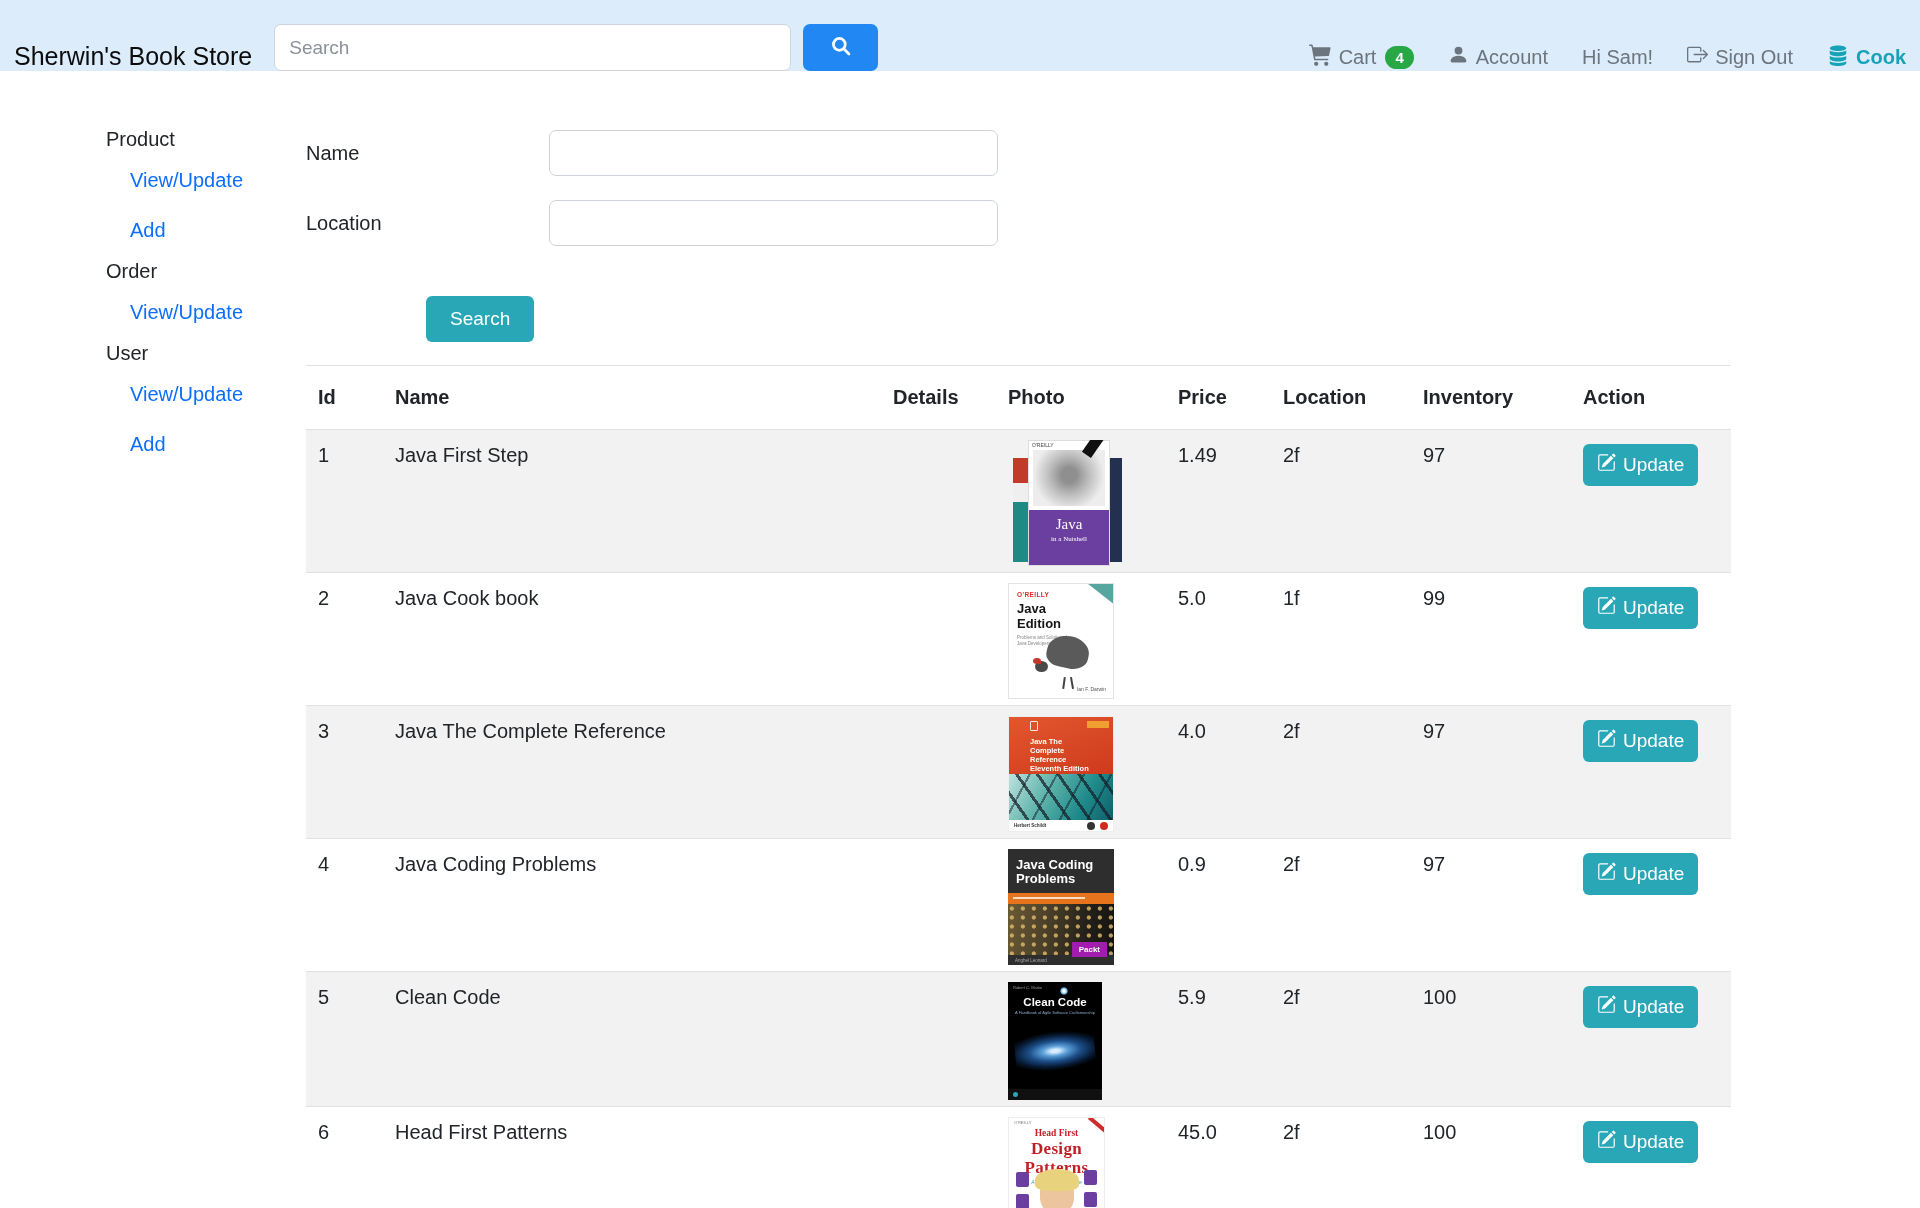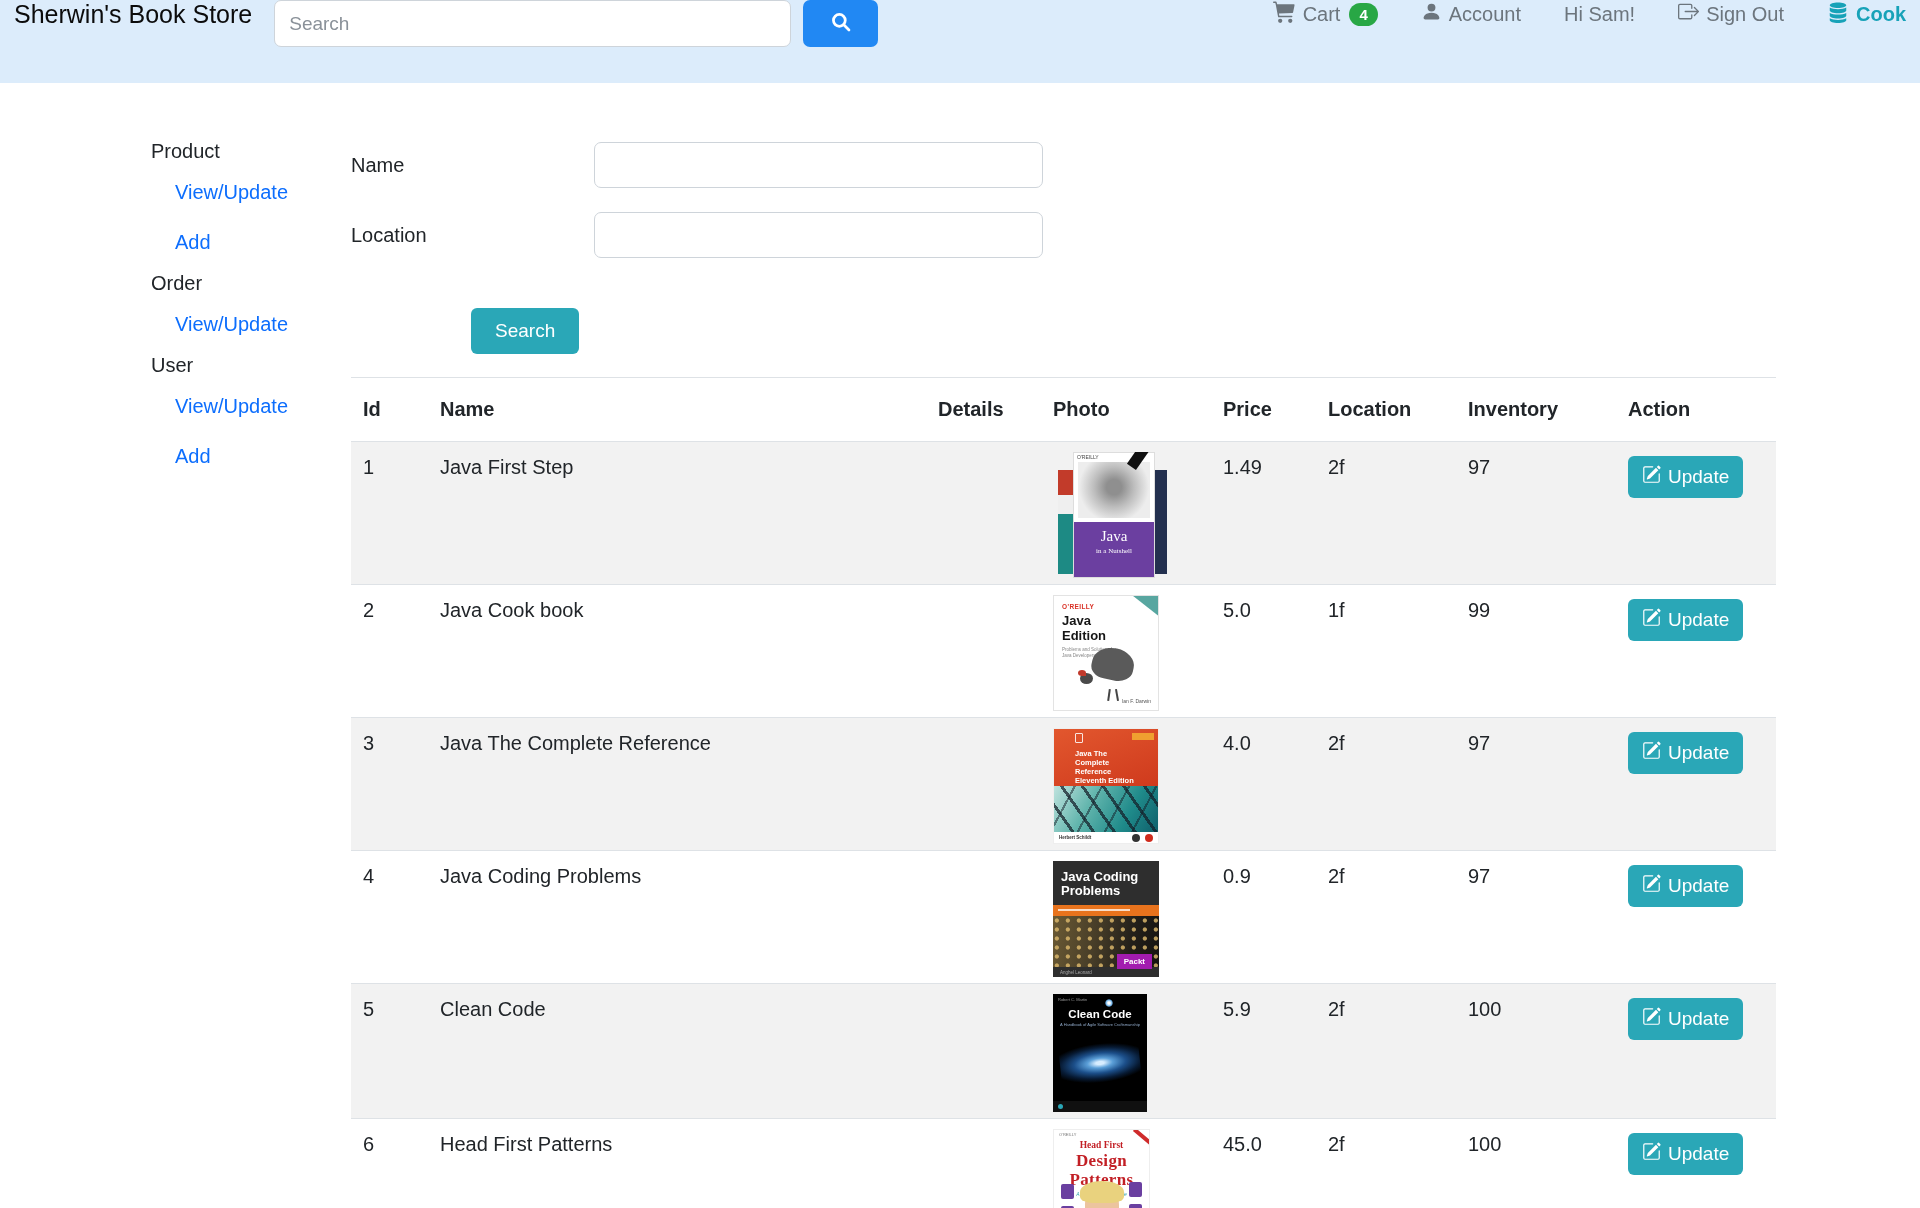--- a/index.html
+++ b/index.html
@@ -6,39 +6,39 @@
     --navbar-bg:#dcecfb; --primary-blue:#2188f3; --link-blue:#0d6efd; --teal:#2aa7b7;
     --badge-green:#28a745; --nav-text:#6c757d; --admin-teal:#17a2b8; --stripe:#f2f2f2;
     --border:#dee2e6; --text:#212529;
   }
   *{box-sizing:border-box;margin:0;padding:0;}
   body{margin:0;background:#fff;}
   .screen{width:1920px;height:1208px;overflow:hidden;background:#fff;color:var(--text);
     font-family:"Liberation Sans","DejaVu Sans",sans-serif;position:relative;}
 
   
-  .navbar{height:83px;background:var(--navbar-bg);display:flex;align-items:flex-start;padding:0 14px;}
+  .navbar{height:71px;background:var(--navbar-bg);display:flex;align-items:flex-end;padding:0 14px;}
   .brand{font-size:25px;font-weight:500;color:#0b0b0b;margin-right:22px;cursor:pointer;white-space:nowrap;}
   .nav-search{display:flex;align-items:center;gap:12px;}
   .nav-search input{width:517px;height:47px;border:1px solid #ced4da;border-radius:7px;
     font-size:19px;padding:0 14px;color:#212529;background:#fff;outline:none;
     font-family:"Liberation Sans","DejaVu Sans",sans-serif;}
   .nav-search input::placeholder{color:#8a9199;}
   .btn-blue{width:75px;height:47px;border:none;border-radius:7px;background:var(--primary-blue);
     display:flex;align-items:center;justify-content:center;cursor:pointer;}
-  .nav-right{margin-left:auto;display:flex;align-items:center;gap:43px;color:var(--nav-text);font-size:20px;}
+  .nav-right{margin-left:auto;display:flex;align-items:center;gap:34px;color:var(--nav-text);font-size:20px;}
   .nav-item{display:flex;align-items:center;gap:7px;color:var(--nav-text);cursor:pointer;white-space:nowrap;}
   .nav-item svg{flex:none;}
   .badge-pill{background:var(--badge-green);color:#fff;border-radius:999px;font-size:15px;
     font-weight:700;padding:4px 10px;margin-left:2px;line-height:1;}
   .nav-admin{color:var(--admin-teal);font-weight:700;}
 
   
   .content{display:flex;align-items:flex-start;}
-  .sidebar{width:300px;flex:none;padding:57px 0 0 106px;font-size:20px;margin-left:45px;}
+  .sidebar{width:300px;flex:none;padding:57px 0 0 106px;font-size:20px;}
   .side-title{color:#212529;margin-top:18px;}
   .side-title.first{margin-top:0;}
   .side-link{display:block;margin:18px 0 0 24px;color:var(--link-blue);text-decoration:none;cursor:pointer;}
   .side-link.add{margin-top:27px;}
   .main{flex:1;padding:59px 95px 0 6px;}
 
   
   .form-row{display:flex;align-items:center;margin-bottom:24px;}
   .form-label{width:243px;font-size:20px;color:#212529;}
   .form-input{width:449px;height:46px;border:1px solid #ced4da;border-radius:7px;font-size:19px;

